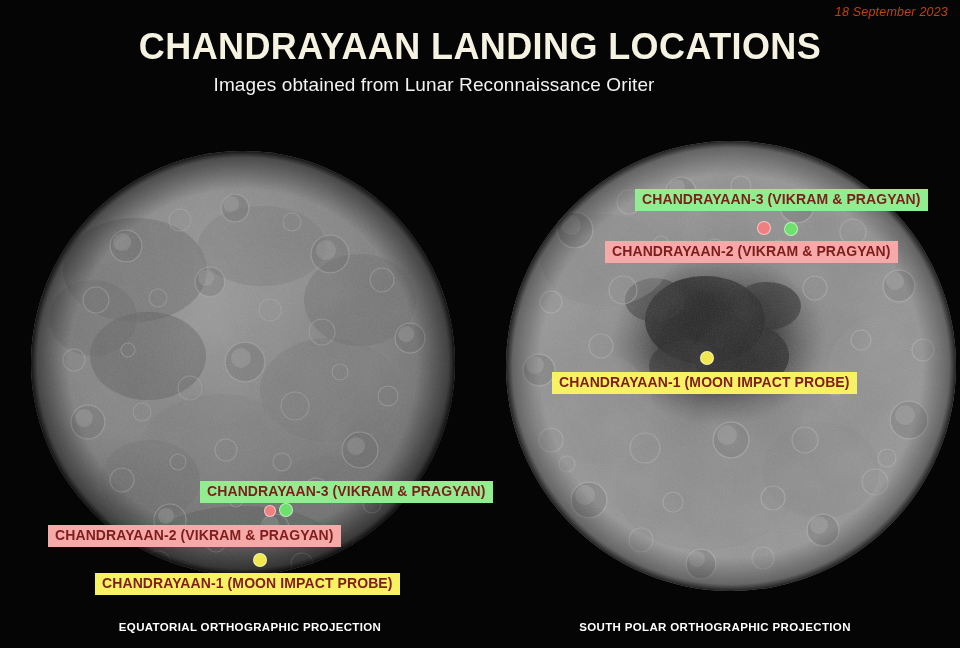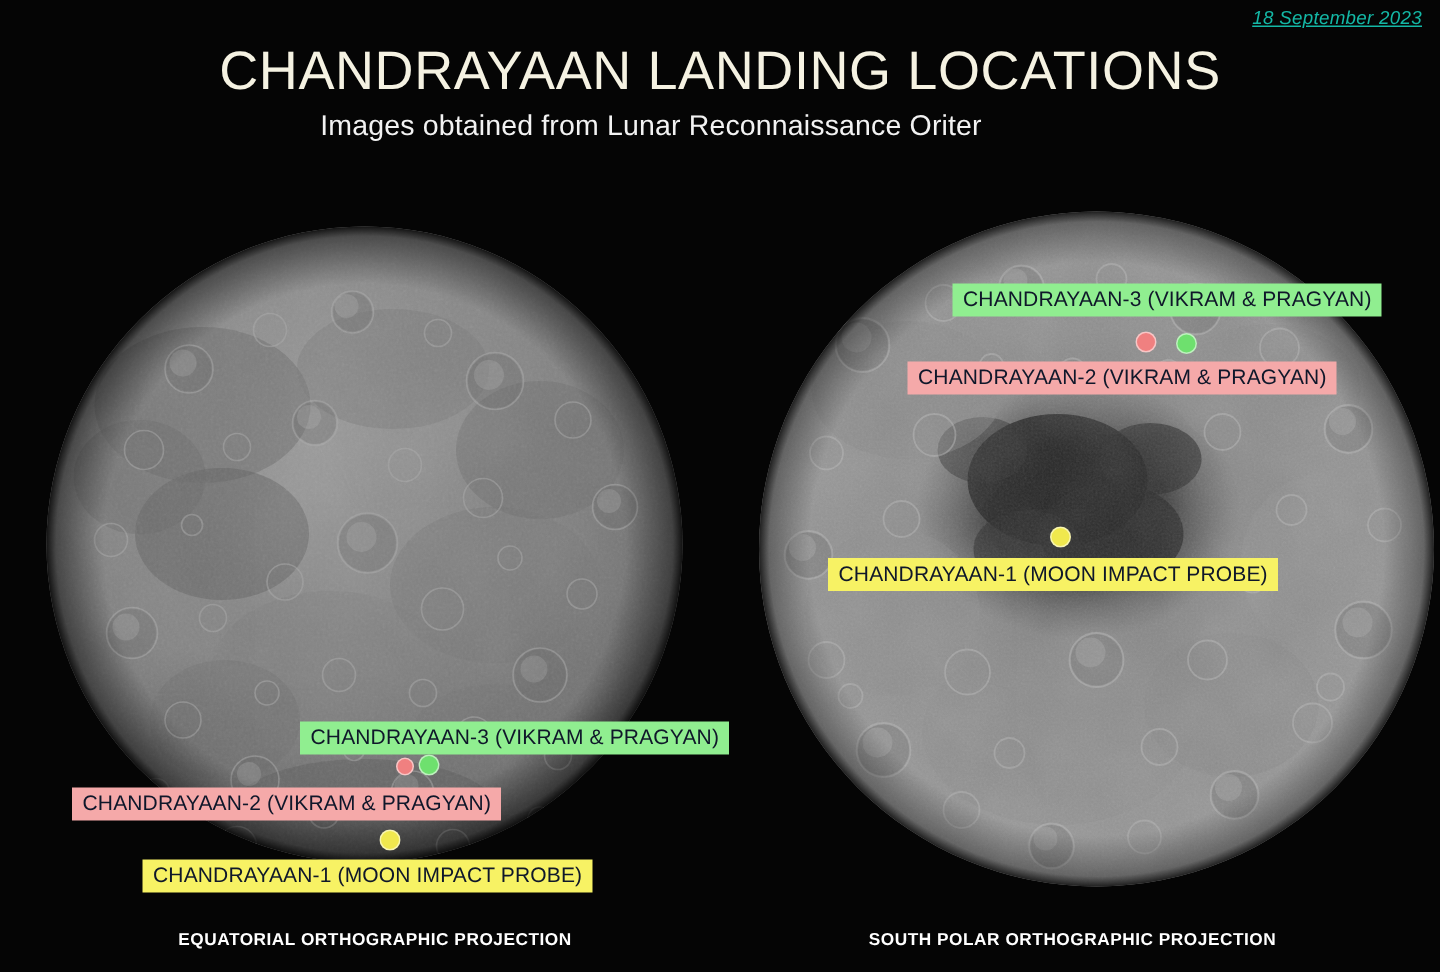--- a/index.html
+++ b/index.html
@@ -22,33 +22,32 @@
     overflow: hidden;
   }
 
   
   .date-stamp {
     position: absolute;
     top: 5px;
     right: 12px;
     font-size: 12.5px;
     font-style: italic;
-    color: #14b8a6;
+    color: #c2410c;
     letter-spacing: 0.2px;
     white-space: nowrap;
-    text-decoration: underline;
   }
   .main-title {
     position: absolute;
     top: 26px;
     left: 0;
     width: 960px;
     text-align: center;
     font-size: 36px;
-    font-weight: normal;
+    font-weight: bold;
     color: #f5f2e2;
     letter-spacing: 0.4px;
     white-space: nowrap;
   }
   .sub-title {
     position: absolute;
     top: 74px;
     left: 0;
     width: 868px;
     text-align: center;
@@ -66,22 +65,22 @@
   .moon-disc {
     position: absolute;
     border-radius: 50%;
     overflow: hidden;
   }
 
   
   .marker-label {
     position: absolute;
     font-size: 14px;
-    font-weight: normal;
-    color: #0f172a;
+    font-weight: bold;
+    color: #7f1d1d;
     padding: 3px 7px 4px 7px;
     white-space: nowrap;
     letter-spacing: 0.1px;
     line-height: 15px;
     box-sizing: border-box;
   }
   .marker-dot {
     position: absolute;
     border-radius: 50%;
     box-sizing: border-box;

